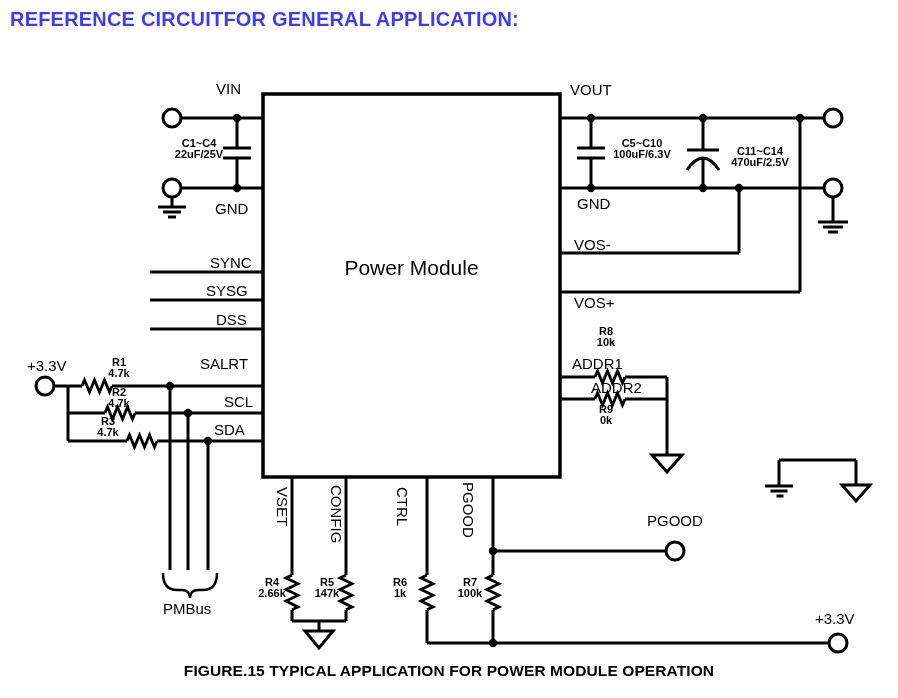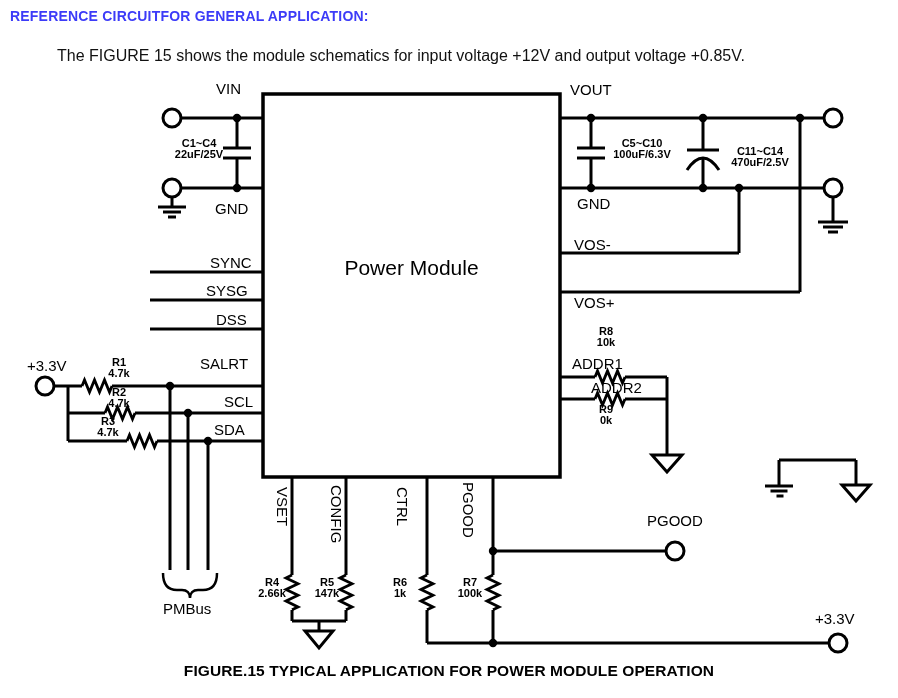--- a/index.html
+++ b/index.html
@@ -3,34 +3,33 @@
 <meta charset="utf-8">
 <style>
   html,body{margin:0;padding:0;background:#ffffff;}
   #page{position:relative;width:898px;height:698px;background:#fff;overflow:hidden;
         font-family:"Liberation Sans","DejaVu Sans",sans-serif;color:#000;}
   #wires{position:absolute;left:0;top:0;}
   .lbl{position:absolute;font-size:15px;line-height:16px;white-space:nowrap;color:#000;}
   .clbl{position:absolute;font-size:11px;line-height:11px;font-weight:600;text-align:center;white-space:nowrap;color:#000;}
   .clbl div{white-space:nowrap;}
   .rot{transform-origin:0 0;transform:rotate(90deg);}
-  #doc-title{position:absolute;left:10px;top:8px;font-size:14px;font-weight:bold;color:#3c3bf8;letter-spacing:.2px;}
+  #doc-title{position:absolute;left:10px;top:8px;font-size:20px;font-weight:bold;color:#3c3bf8;letter-spacing:.2px;}
   #doc-subtitle{position:absolute;left:57px;top:47px;font-size:16px;color:#111;}
   #module-name{position:absolute;left:263px;top:252px;width:297px;text-align:center;
                font-size:21px;line-height:31px;color:#000;}
   #fig-caption{position:absolute;left:0;top:662px;width:898px;text-align:center;
                font-size:15.5px;font-weight:bold;color:#000;letter-spacing:.1px;}
 </style>
 </head>
 <body>
 
 <div id="page">
 
   <div id="doc-title">REFERENCE CIRCUITFOR GENERAL APPLICATION:</div>
-  <div id="doc-subtitle">The FIGURE 15 shows the module schematics for input voltage +12V and output voltage +0.85V.</div>
 
   <svg id="wires" width="898" height="698" viewBox="0 0 898 698">
     <g stroke="#000" stroke-width="3" fill="none">
 
       <rect x="263" y="94" width="297" height="383" stroke-width="3.5"></rect>
 
       <path d="M172,118 H263"></path>
       <path d="M172,188 H263"></path>
       <path d="M237,118 V148 M237,158 V188"></path>
       <path d="M223,148 H251 M223,158 H251"></path>

